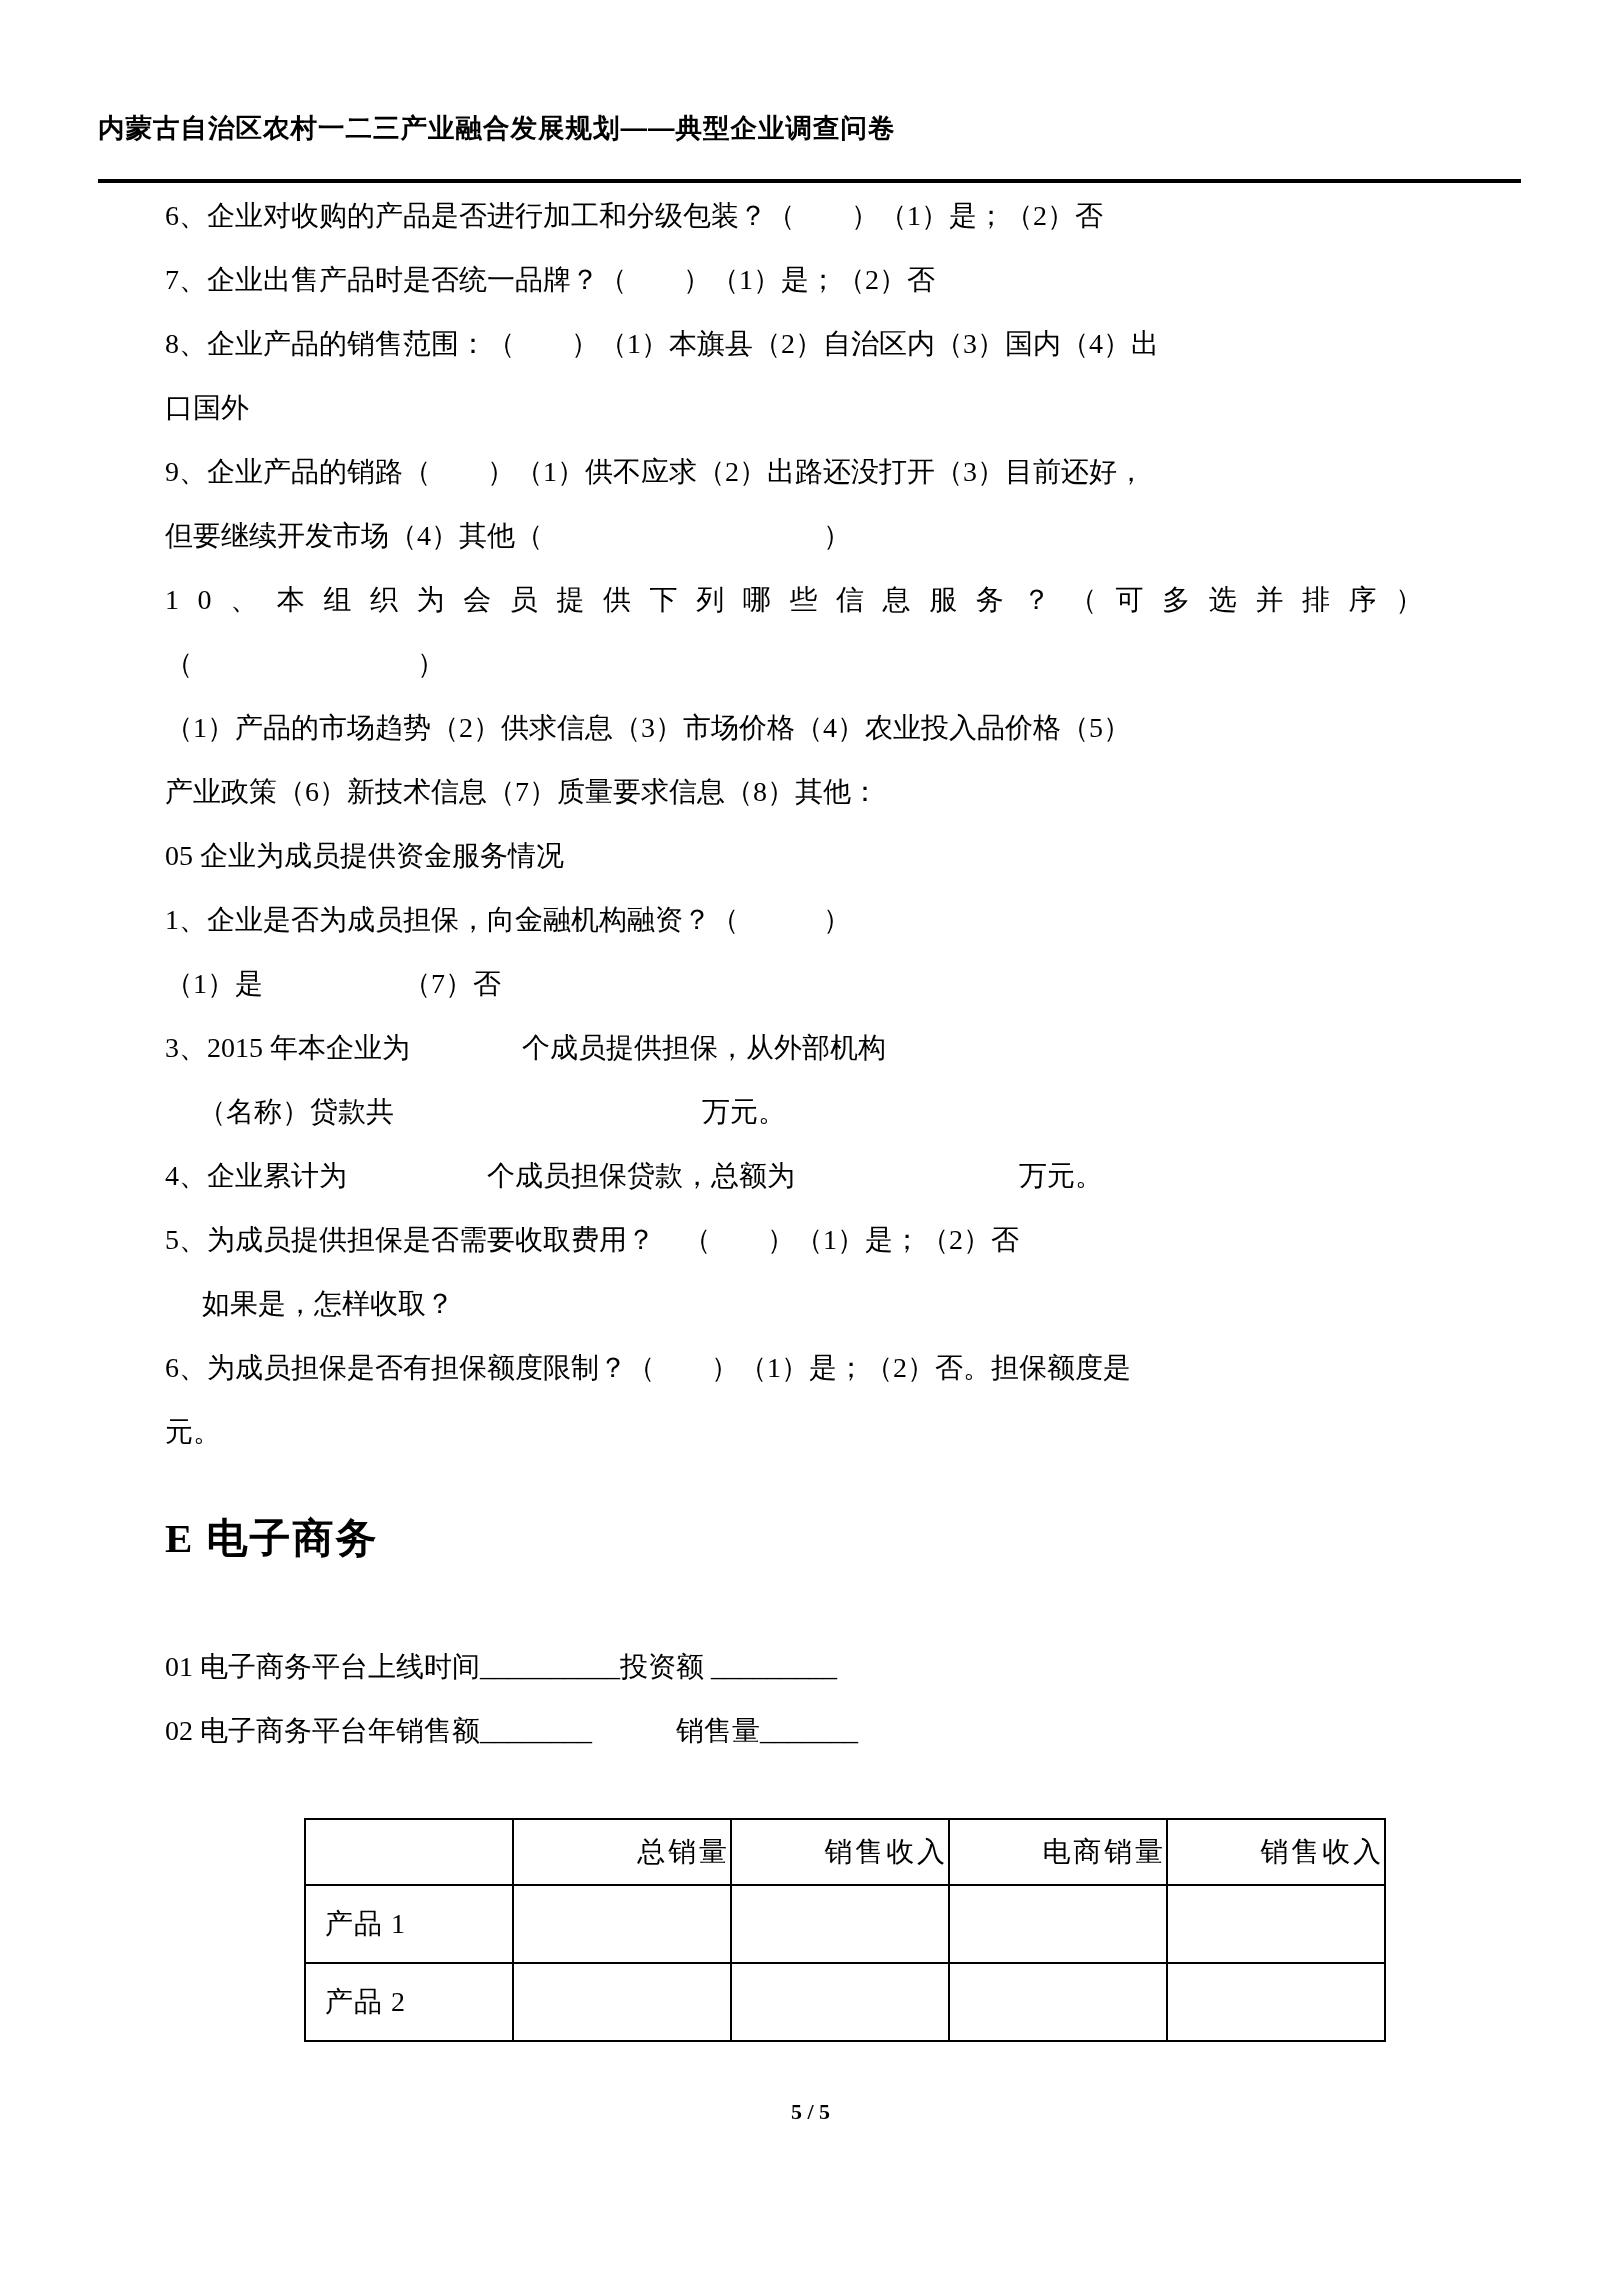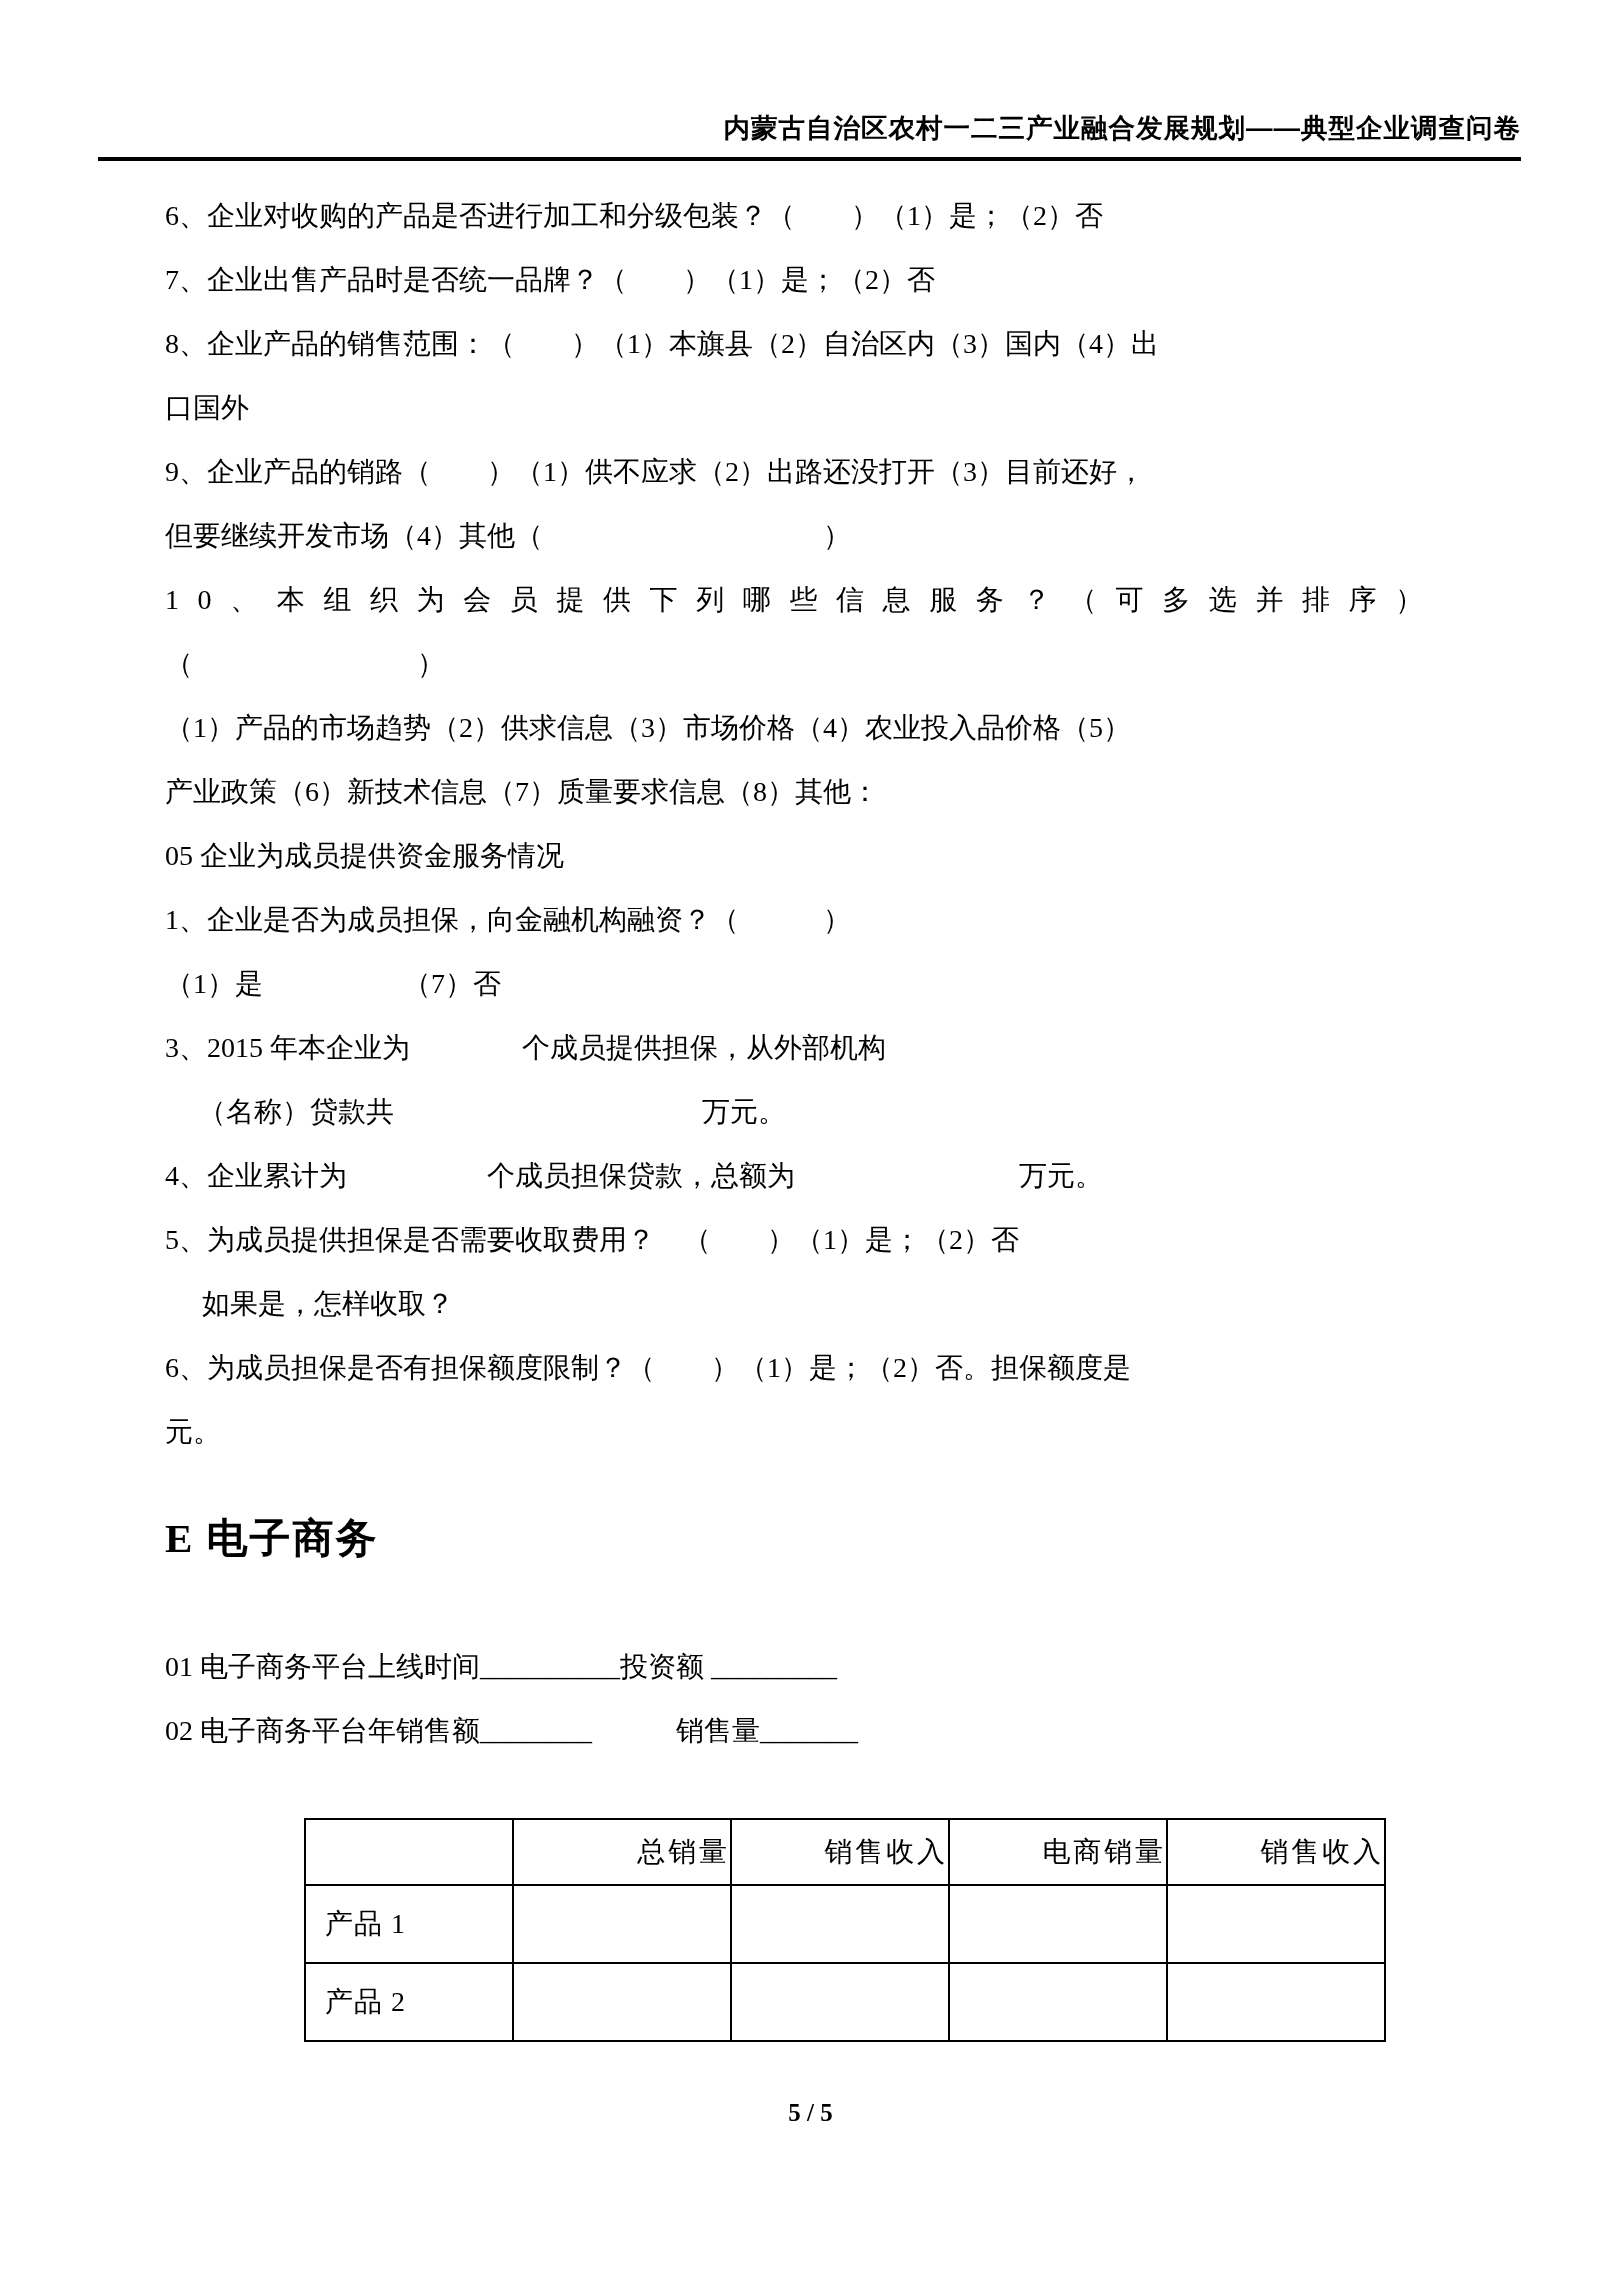--- a/index.html
+++ b/index.html
@@ -14,26 +14,26 @@
     background: #ffffff;
     color: #000000;
     font-family: "Liberation Serif", "DejaVu Serif", serif;
     overflow: hidden;
   }
   .doc-header {
     position: absolute;
     left: 98px;
     right: 100px;
     top: 110px;
-    text-align: right;
+    text-align: left;
     font-family: "Liberation Sans", "DejaVu Sans", sans-serif;
     font-weight: bold;
     font-size: 26.5px;
     letter-spacing: 1px;
-    padding-bottom: 11px;
+    padding-bottom: 33px;
     border-bottom: 4.9px solid #000000;
   }
   .doc-body {
     position: absolute;
     left: 165px;
     top: 184px;
     width: 1298px;
     font-size: 28px;
     line-height: 64px;
   }
@@ -86,21 +86,21 @@
   }
   .col-label  { width: 208px; }
   .col-data   { width: 218px; }
   .doc-footer {
     position: absolute;
     left: 0;
     right: 0;
     top: 2099px;
     text-align: center;
     font-weight: bold;
-    font-size: 25px;
+    font-size: 22px;
     font-family: "Liberation Serif", "DejaVu Serif", serif;
   }
 </style>
 </head>
 <body>
 
 <div class="page">
 
   <header class="doc-header">
     <span>内蒙古自治区农村一二三产业融合发展规划——典型企业调查问卷</span>

